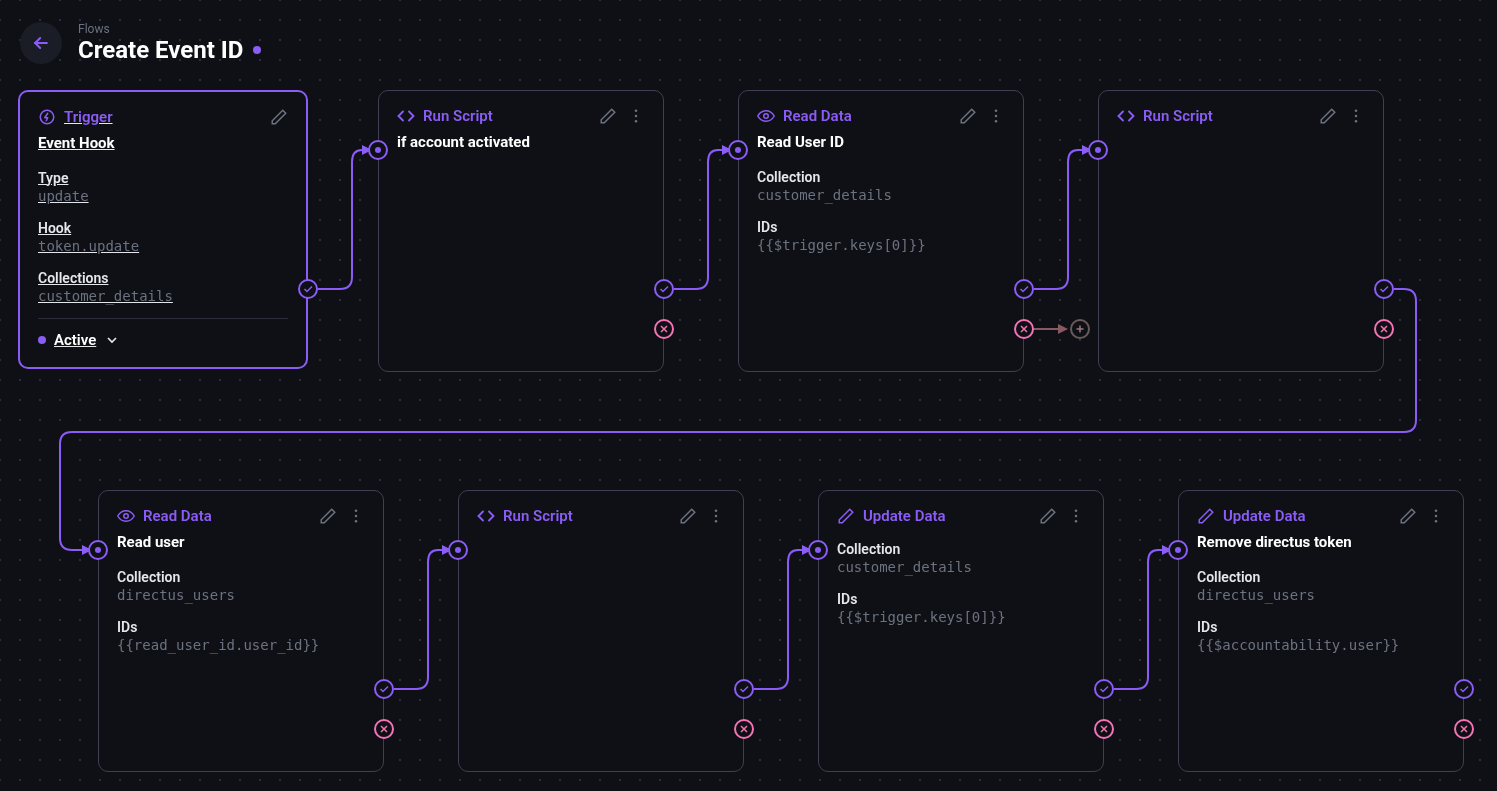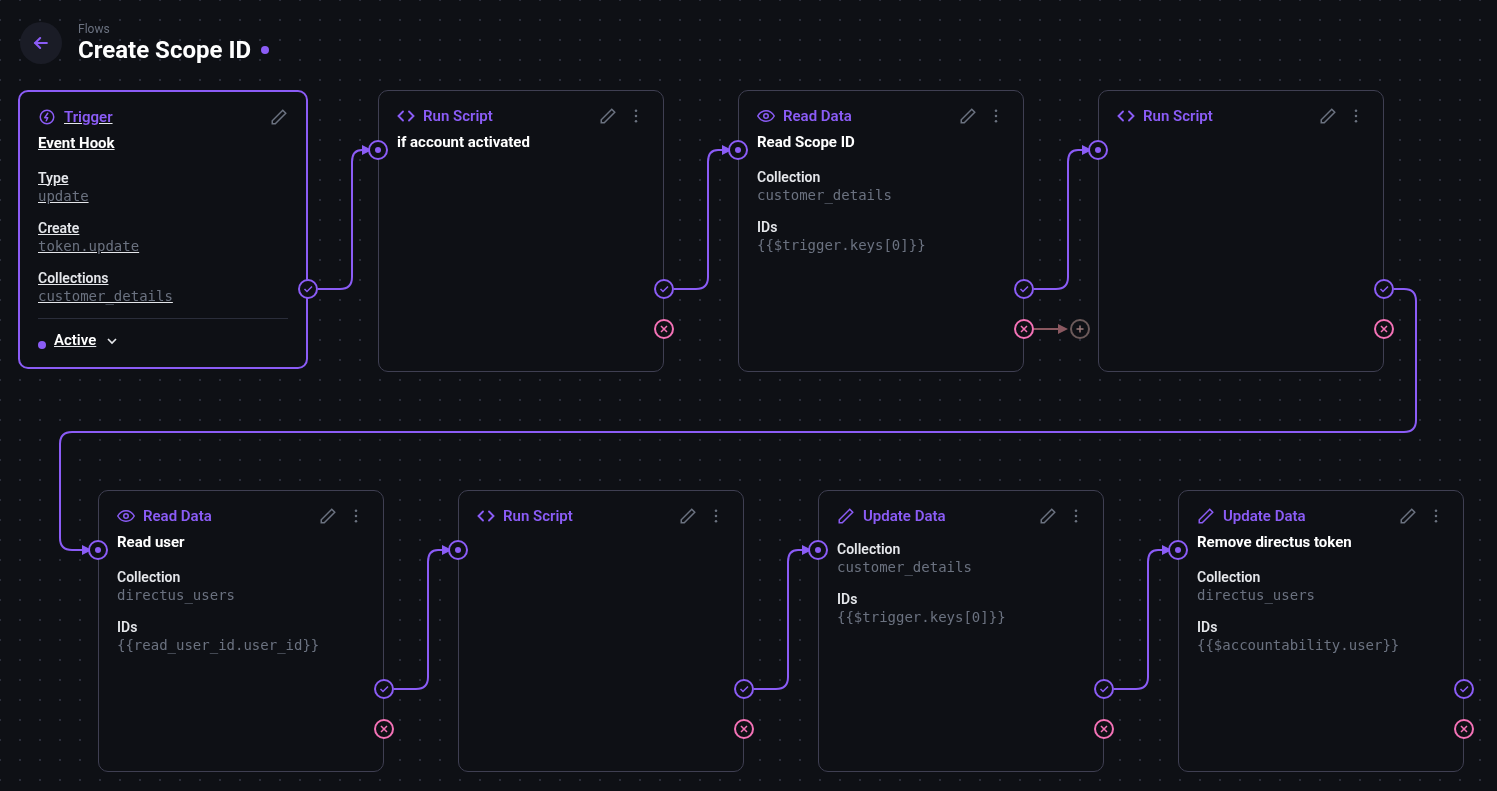--- a/index.html
+++ b/index.html
@@ -80,21 +80,21 @@
   font-size: 15px;
   font-weight: 700;
   color: #fff;
   line-height: 1.3;
   margin-bottom: 10px;
 }
 .meta-row { margin-top: 16px; }
 .meta-label { font-size: 14px; color: #e5e7eb; font-weight: 600; margin-bottom: 2px; }
 .meta-val { font-size: 14px; color: #6b7280; font-family: ui-monospace, Menlo, monospace; }
 .divider { border-top: 1px solid #2a2d3a; margin-top: 14px; padding-top: 12px; }
-.active-row { display: flex; align-items: flex-end; gap: 8px; font-size: 15px; color: #fff; font-weight: 600; cursor: pointer; }
+.active-row { display: flex; align-items: center; gap: 8px; font-size: 15px; color: #fff; font-weight: 600; cursor: pointer; }
 .active-dot { width: 8px; height: 8px; border-radius: 50%; background: #8b5cf6; }
 
 .port {
   position: absolute;
   width: 20px; height: 20px;
   border-radius: 50%;
   display: flex; align-items: center; justify-content: center;
   z-index: 4;
   background: #0e1015;
 }
@@ -120,21 +120,21 @@
 <div class="header">
   <div class="back-btn">
     <svg width="20" height="20" viewBox="0 0 24 24" fill="none" stroke-width="2.5" stroke-linecap="round">
         <path d="M19 12H5"></path>
         <path d="M11 18l-6-6 6-6"></path>
       </svg>
   </div>
   <div>
     <div class="crumbs">Flows</div>
     <div class="title-row">
-      <div class="title">Create Scope ID</div>
+      <div class="title">Create Event ID</div>
       <div class="title-dot"></div>
     </div>
   </div>
 </div>
 
 <div class="canvas">
 
 <div class="node trigger" style="left:18px; top:90px; width:290px;">
   <div class="node-head">
     <div class="node-type">
@@ -151,21 +151,21 @@
             </svg>
           </span>
     </div>
   </div>
   <div class="node-title">Event Hook</div>
   <div class="meta-row">
     <div class="meta-label">Type</div>
     <div class="meta-val">update</div>
   </div>
   <div class="meta-row">
-    <div class="meta-label">Create</div>
+    <div class="meta-label">Hook</div>
     <div class="meta-val">token.update</div>
   </div>
   <div class="meta-row">
     <div class="meta-label">Collections</div>
     <div class="meta-val">customer_details</div>
   </div>
   <div class="divider">
     <div class="active-row">
       <span class="active-dot"></span>
       <span>Active</span>
@@ -236,21 +236,21 @@
           </span>
       <span class="ic">
             <svg width="18" height="18" viewBox="0 0 24 24" fill="currentColor">
               <circle cx="12" cy="5" r="1.7"></circle>
               <circle cx="12" cy="12" r="1.7"></circle>
               <circle cx="12" cy="19" r="1.7"></circle>
             </svg>
           </span>
     </div>
   </div>
-  <div class="node-title">Read Scope ID</div>
+  <div class="node-title">Read User ID</div>
   <div class="meta-row">
     <div class="meta-label">Collection</div>
     <div class="meta-val">customer_details</div>
   </div>
   <div class="meta-row">
     <div class="meta-label">IDs</div>
     <div class="meta-val">{{$trigger.keys[0]}}</div>
   </div>
 </div>
 <div class="port entry" style="left:728px; top:140px;"></div>

